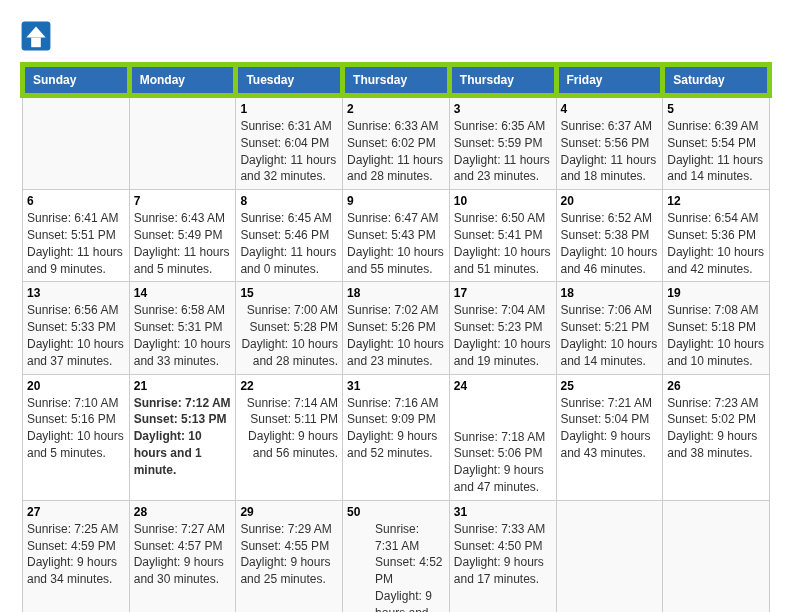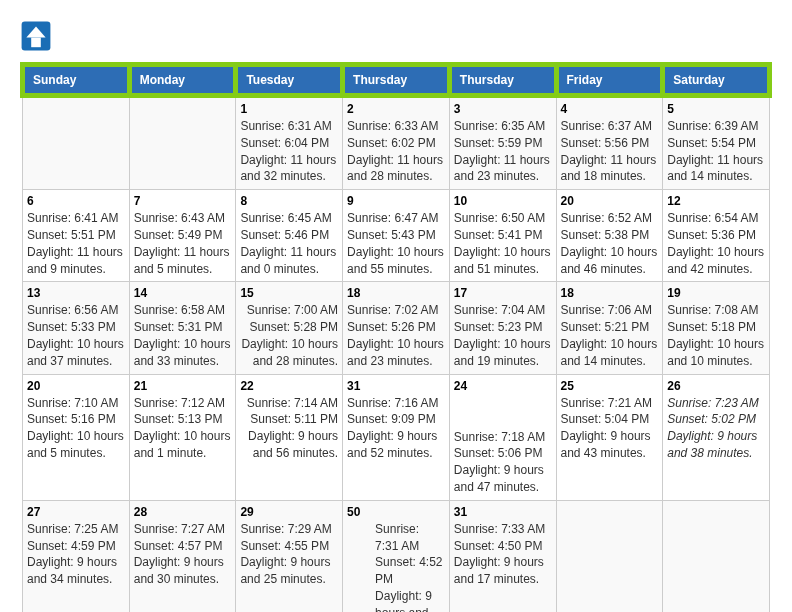--- a/index.html
+++ b/index.html
@@ -241,21 +241,21 @@
       </tr>
       <tr>
         <td>
           <div class="day-num">20</div>
           <div class="day-info" style="white-space: pre-line;">Sunrise: 7:10 AM
 Sunset: 5:16 PM
 Daylight: 10 hours and 5 minutes.</div>
         </td>
         <td>
           <div class="day-num">21</div>
-          <div class="day-info" style="white-space: pre-line;">Sunrise: 7:12 AM
+          <div class="day-info" style="white-space: pre-line; font-weight: bold;">Sunrise: 7:12 AM
 Sunset: 5:13 PM
 Daylight: 10 hours and 1 minute.</div>
         </td>
         <td>
           <div class="day-num">22</div>
           <div class="day-info" style="white-space: pre-line; text-align: right;">Sunrise: 7:14 AM
 Sunset: 5:11 PM
 Daylight: 9 hours and 56 minutes.</div>
         </td>
         <td>
@@ -271,21 +271,21 @@
 Daylight: 9 hours and 47 minutes.</div>
         </td>
         <td>
           <div class="day-num">25</div>
           <div class="day-info" style="white-space: pre-line;">Sunrise: 7:21 AM
 Sunset: 5:04 PM
 Daylight: 9 hours and 43 minutes.</div>
         </td>
         <td>
           <div class="day-num">26</div>
-          <div class="day-info" style="white-space: pre-line; font-style: italic;">Sunrise: 7:23 AM
+          <div class="day-info" style="white-space: pre-line;">Sunrise: 7:23 AM
 Sunset: 5:02 PM
 Daylight: 9 hours and 38 minutes.</div>
         </td>
       </tr>
       <tr>
         <td>
           <div class="day-num">27</div>
           <div class="day-info" style="white-space: pre-line;">Sunrise: 7:25 AM
 Sunset: 4:59 PM
 Daylight: 9 hours and 34 minutes.</div>

